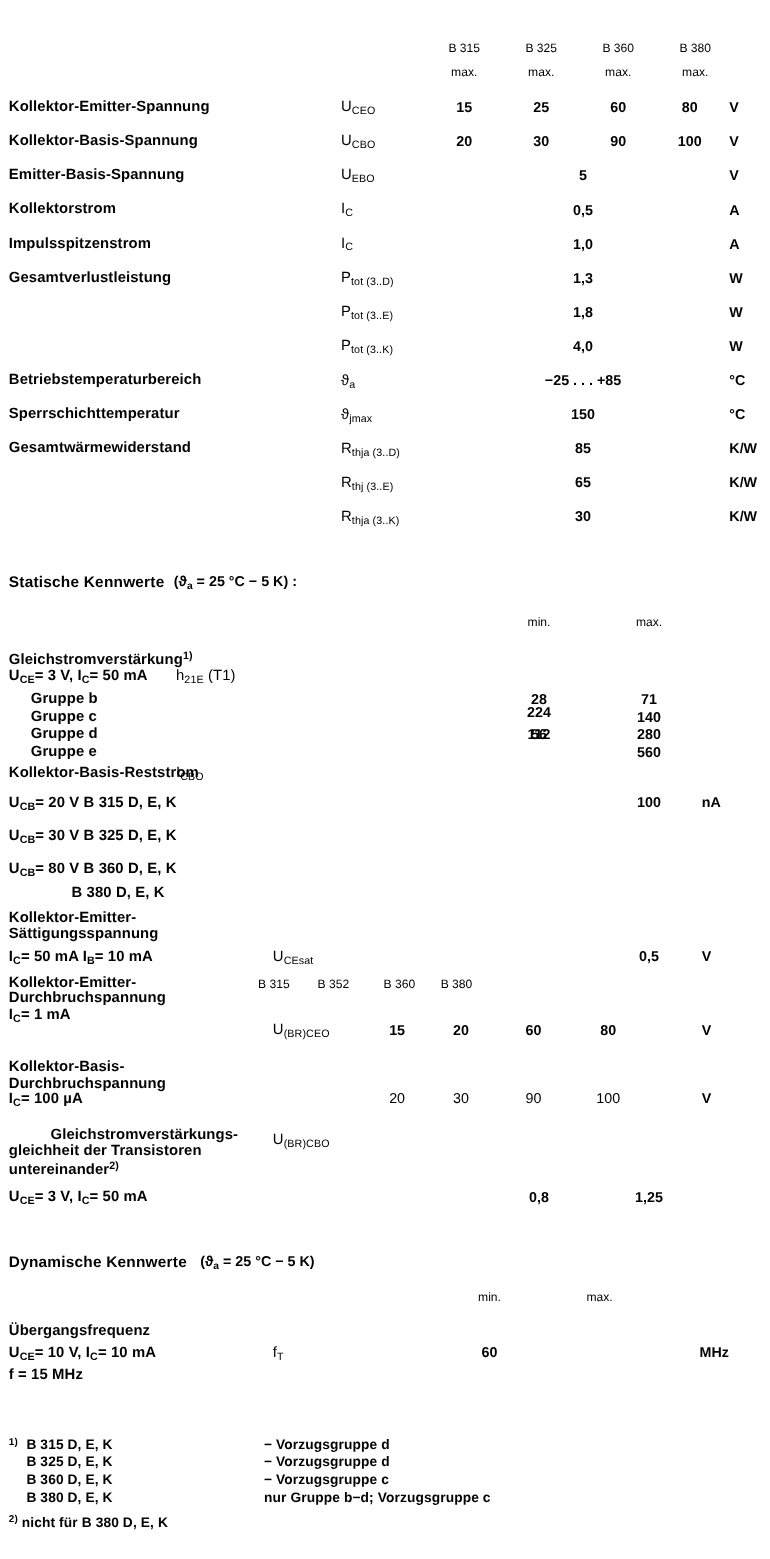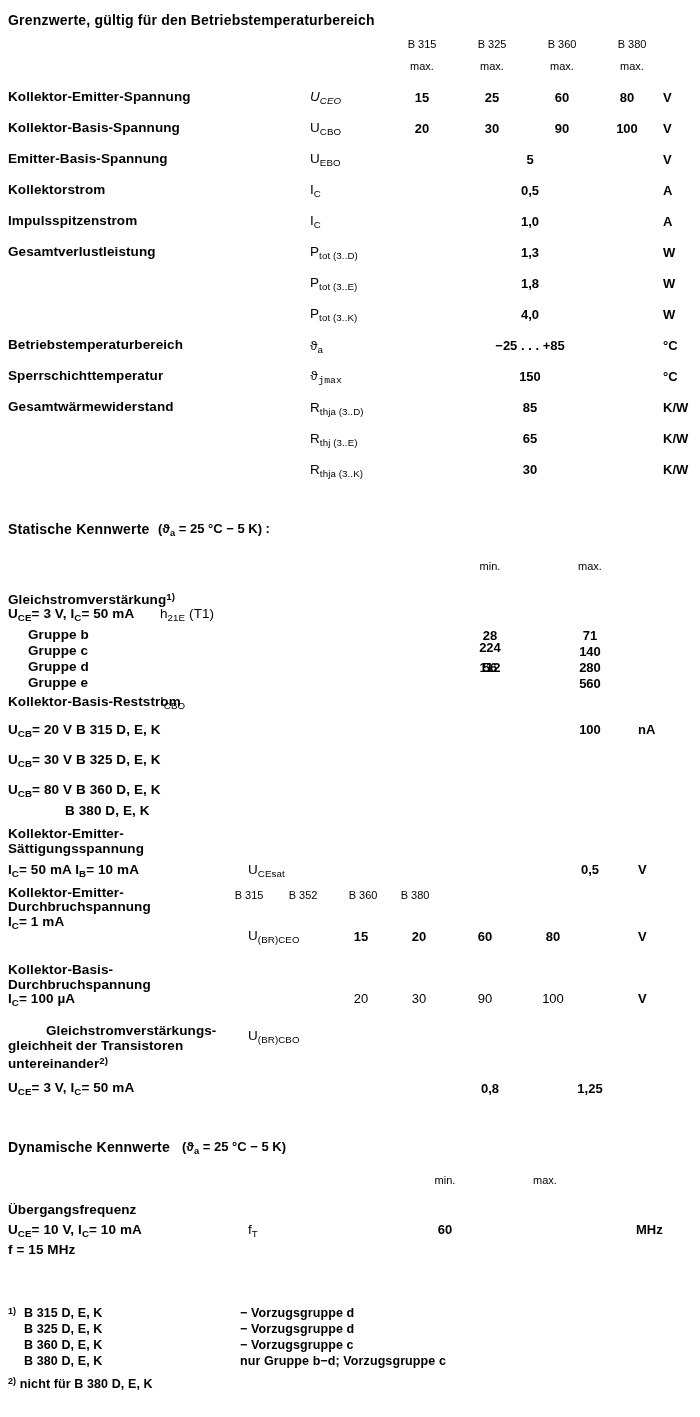--- a/index.html
+++ b/index.html
@@ -72,34 +72,33 @@
     font-size: 0.72em;
     vertical-align: 0.45em;
     font-weight: inherit;
   }
 </style>
 </head>
 <body>
 
 <div class="page">
 
-  <div class="abs sec-title" style="left:8px; top:12px;">Grenzwerte, gültig für den Betriebstemperaturbereich</div>
 
   <div class="abs hdr" style="left:396px; top:38px; width:52px;">B 315</div>
   <div class="abs hdr" style="left:466px; top:38px; width:52px;">B 325</div>
   <div class="abs hdr" style="left:536px; top:38px; width:52px;">B 360</div>
   <div class="abs hdr" style="left:606px; top:38px; width:52px;">B 380</div>
 
   <div class="abs hdr" style="left:396px; top:60px; width:52px;">max.</div>
   <div class="abs hdr" style="left:466px; top:60px; width:52px;">max.</div>
   <div class="abs hdr" style="left:536px; top:60px; width:52px;">max.</div>
   <div class="abs hdr" style="left:606px; top:60px; width:52px;">max.</div>
 
   <div class="abs lbl" style="left:8px; top:89px;">Kollektor-Emitter-Spannung</div>
-  <div class="abs sym" style="left:310px; top:89px;font-style:italic;">U<sub>CEO</sub></div>
+  <div class="abs sym" style="left:310px; top:89px;">U<sub>CEO</sub></div>
   <div class="abs num" style="left:396px; top:90px; width:52px;">15</div>
   <div class="abs num" style="left:466px; top:90px; width:52px;">25</div>
   <div class="abs num" style="left:536px; top:90px; width:52px;">60</div>
   <div class="abs num" style="left:601px; top:90px; width:52px;">80</div>
   <div class="abs unit" style="left:663px; top:90px;">V</div>
 
   <div class="abs lbl" style="left:8px; top:120px;">Kollektor-Basis-Spannung</div>
   <div class="abs sym" style="left:310px; top:120px;">U<sub>CBO</sub></div>
   <div class="abs num" style="left:396px; top:121px; width:52px;">20</div>
   <div class="abs num" style="left:466px; top:121px; width:52px;">30</div>
@@ -134,21 +133,21 @@
   <div class="abs sym" style="left:310px; top:306px;">P<sub>tot (3..K)</sub></div>
   <div class="abs num" style="left:450px; top:307px; width:160px;">4,0</div>
   <div class="abs unit" style="left:663px; top:307px;">W</div>
 
   <div class="abs lbl" style="left:8px; top:337px;">Betriebstemperaturbereich</div>
   <div class="abs sym" style="left:310px; top:338px;">ϑ<sub>a</sub></div>
   <div class="abs num" style="left:450px; top:338px; width:160px;">−25 . . . +85</div>
   <div class="abs unit" style="left:663px; top:338px;">°C</div>
 
   <div class="abs lbl" style="left:8px; top:368px;">Sperrschichttemperatur</div>
-  <div class="abs sym" style="left:310px; top:369px;font-family:Liberation Mono, monospace;">ϑ<sub>jmax</sub></div>
+  <div class="abs sym" style="left:310px; top:369px;">ϑ<sub>jmax</sub></div>
   <div class="abs num" style="left:450px; top:369px; width:160px;">150</div>
   <div class="abs unit" style="left:663px; top:369px;">°C</div>
 
   <div class="abs lbl" style="left:8px; top:399px;">Gesamtwärmewiderstand</div>
   <div class="abs sym" style="left:310px; top:400px;">R<sub>thja (3..D)</sub></div>
   <div class="abs num" style="left:450px; top:400px; width:160px;">85</div>
   <div class="abs unit" style="left:663px; top:400px;">K/W</div>
 
   <div class="abs sym" style="left:310px; top:431px;">R<sub>thj (3..E)</sub></div>
   <div class="abs num" style="left:450px; top:431px; width:160px;">65</div>

